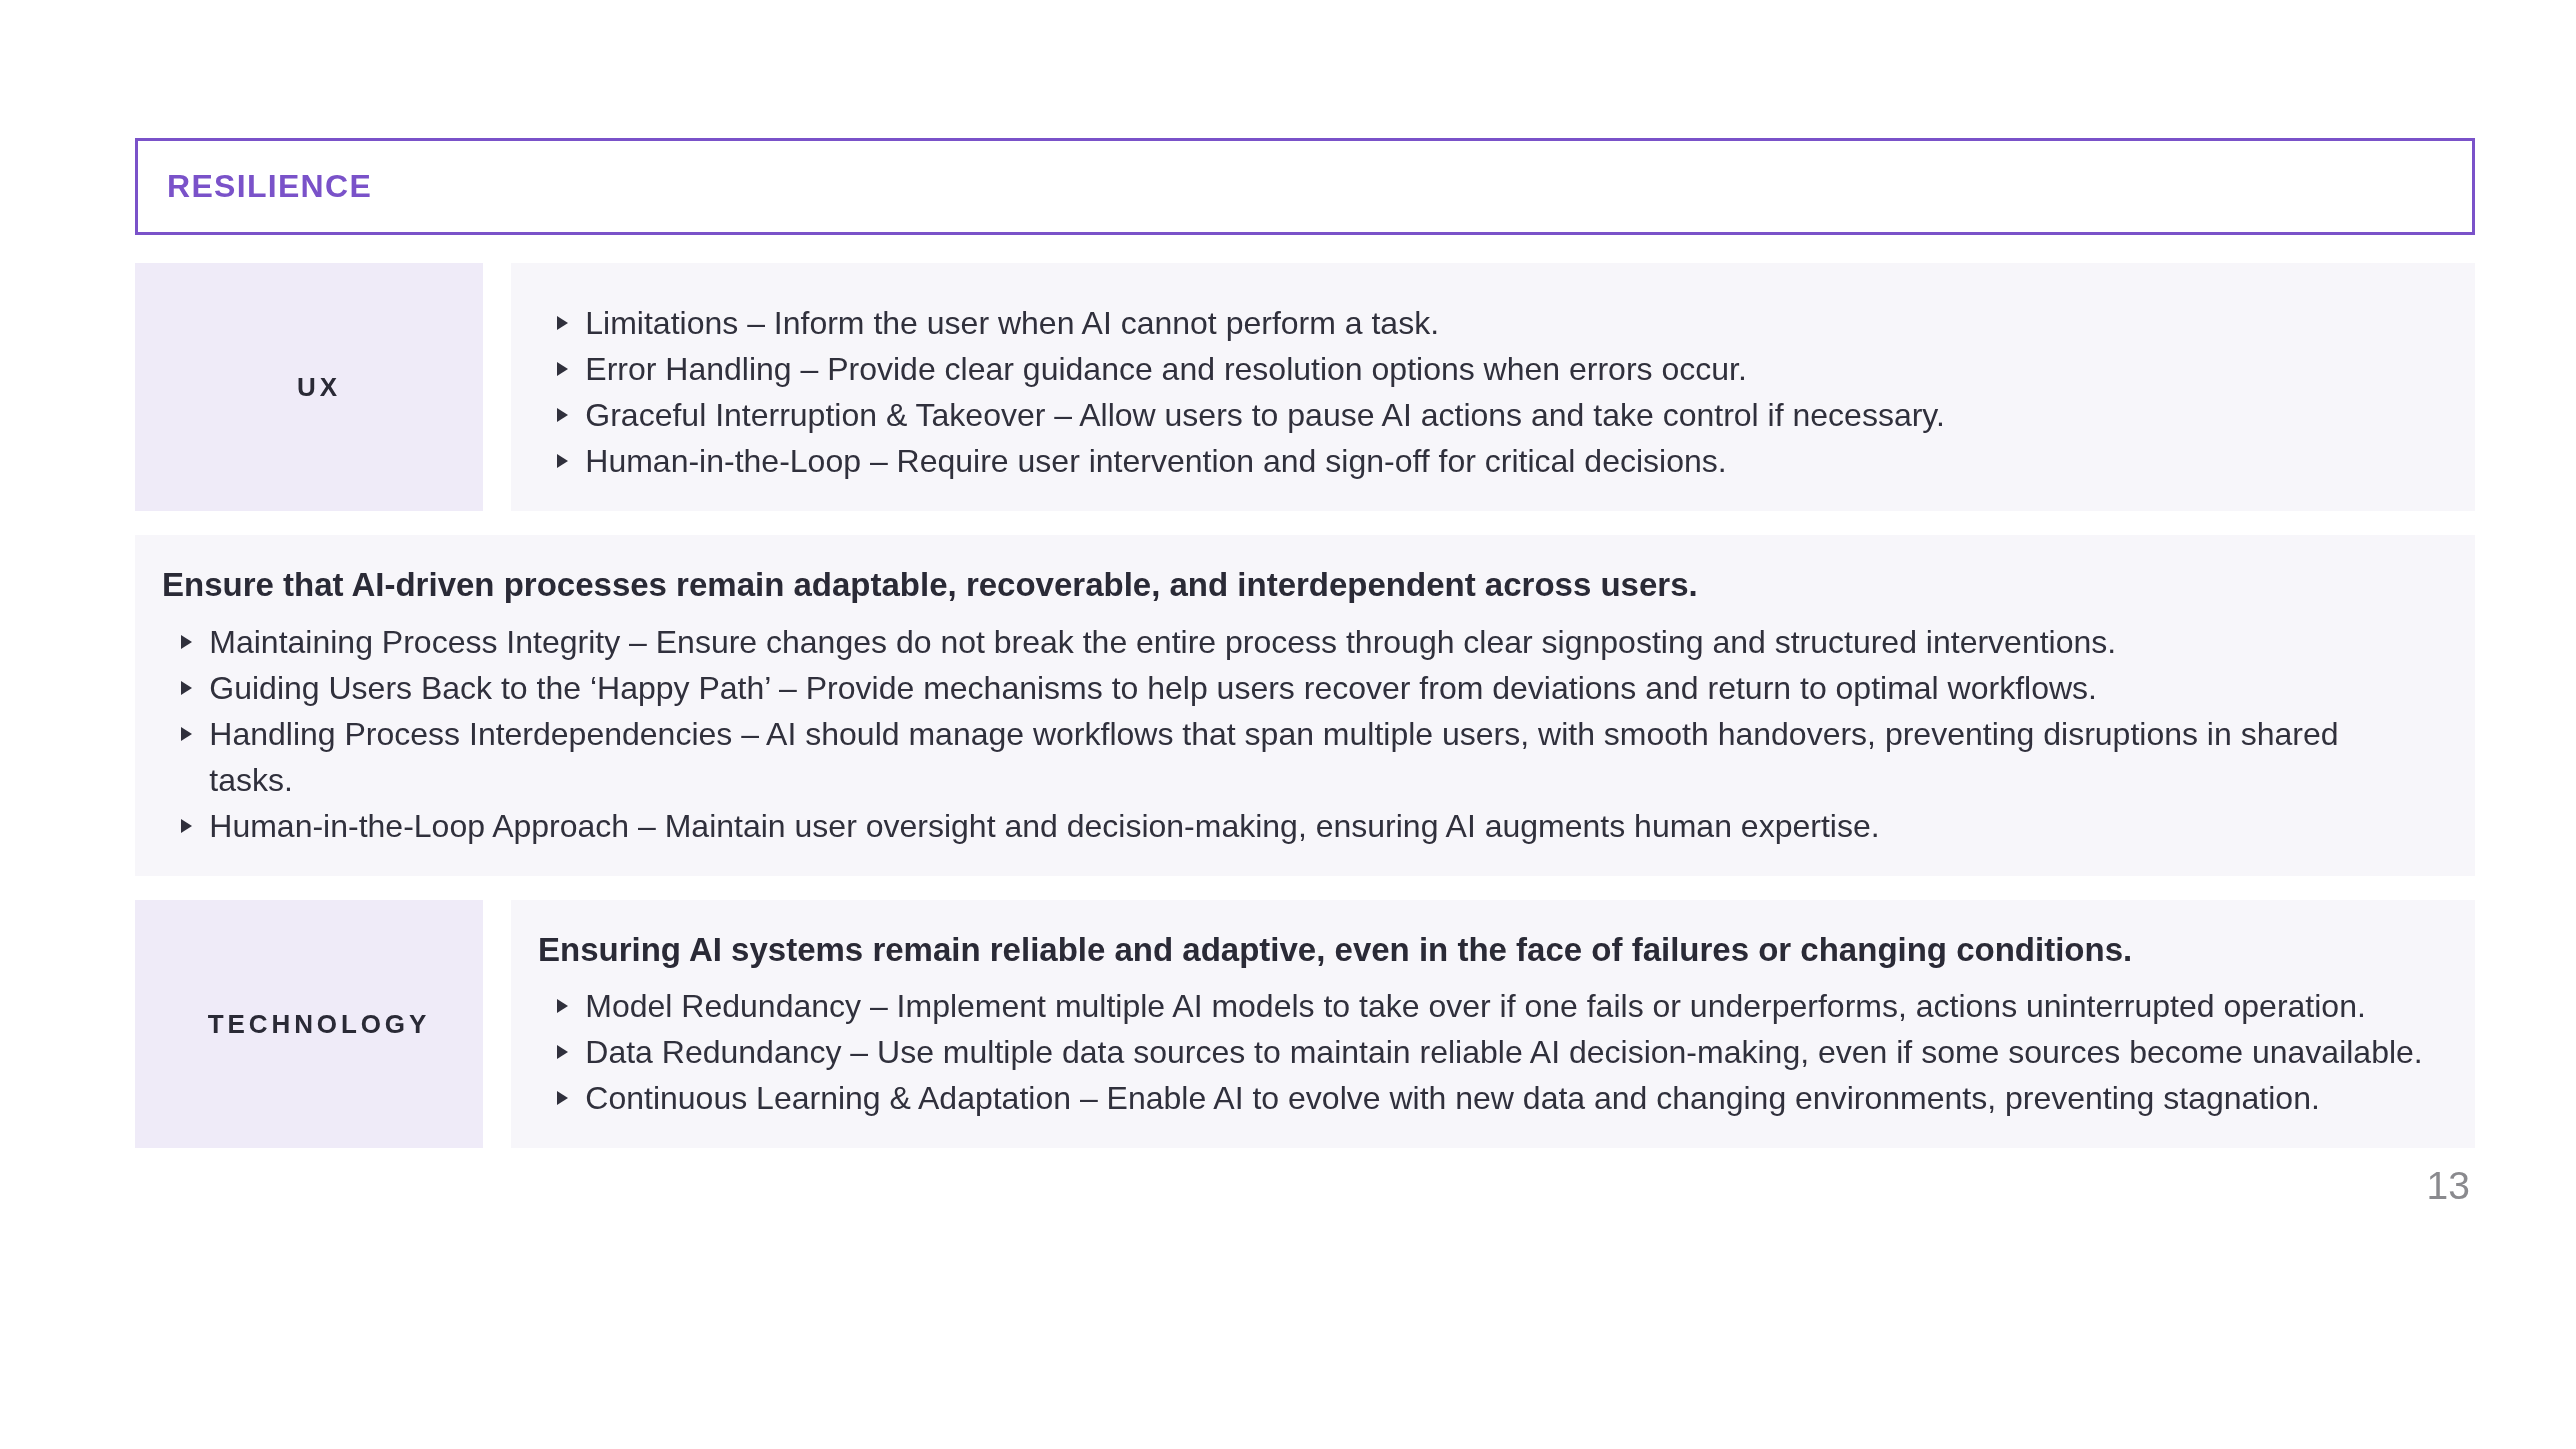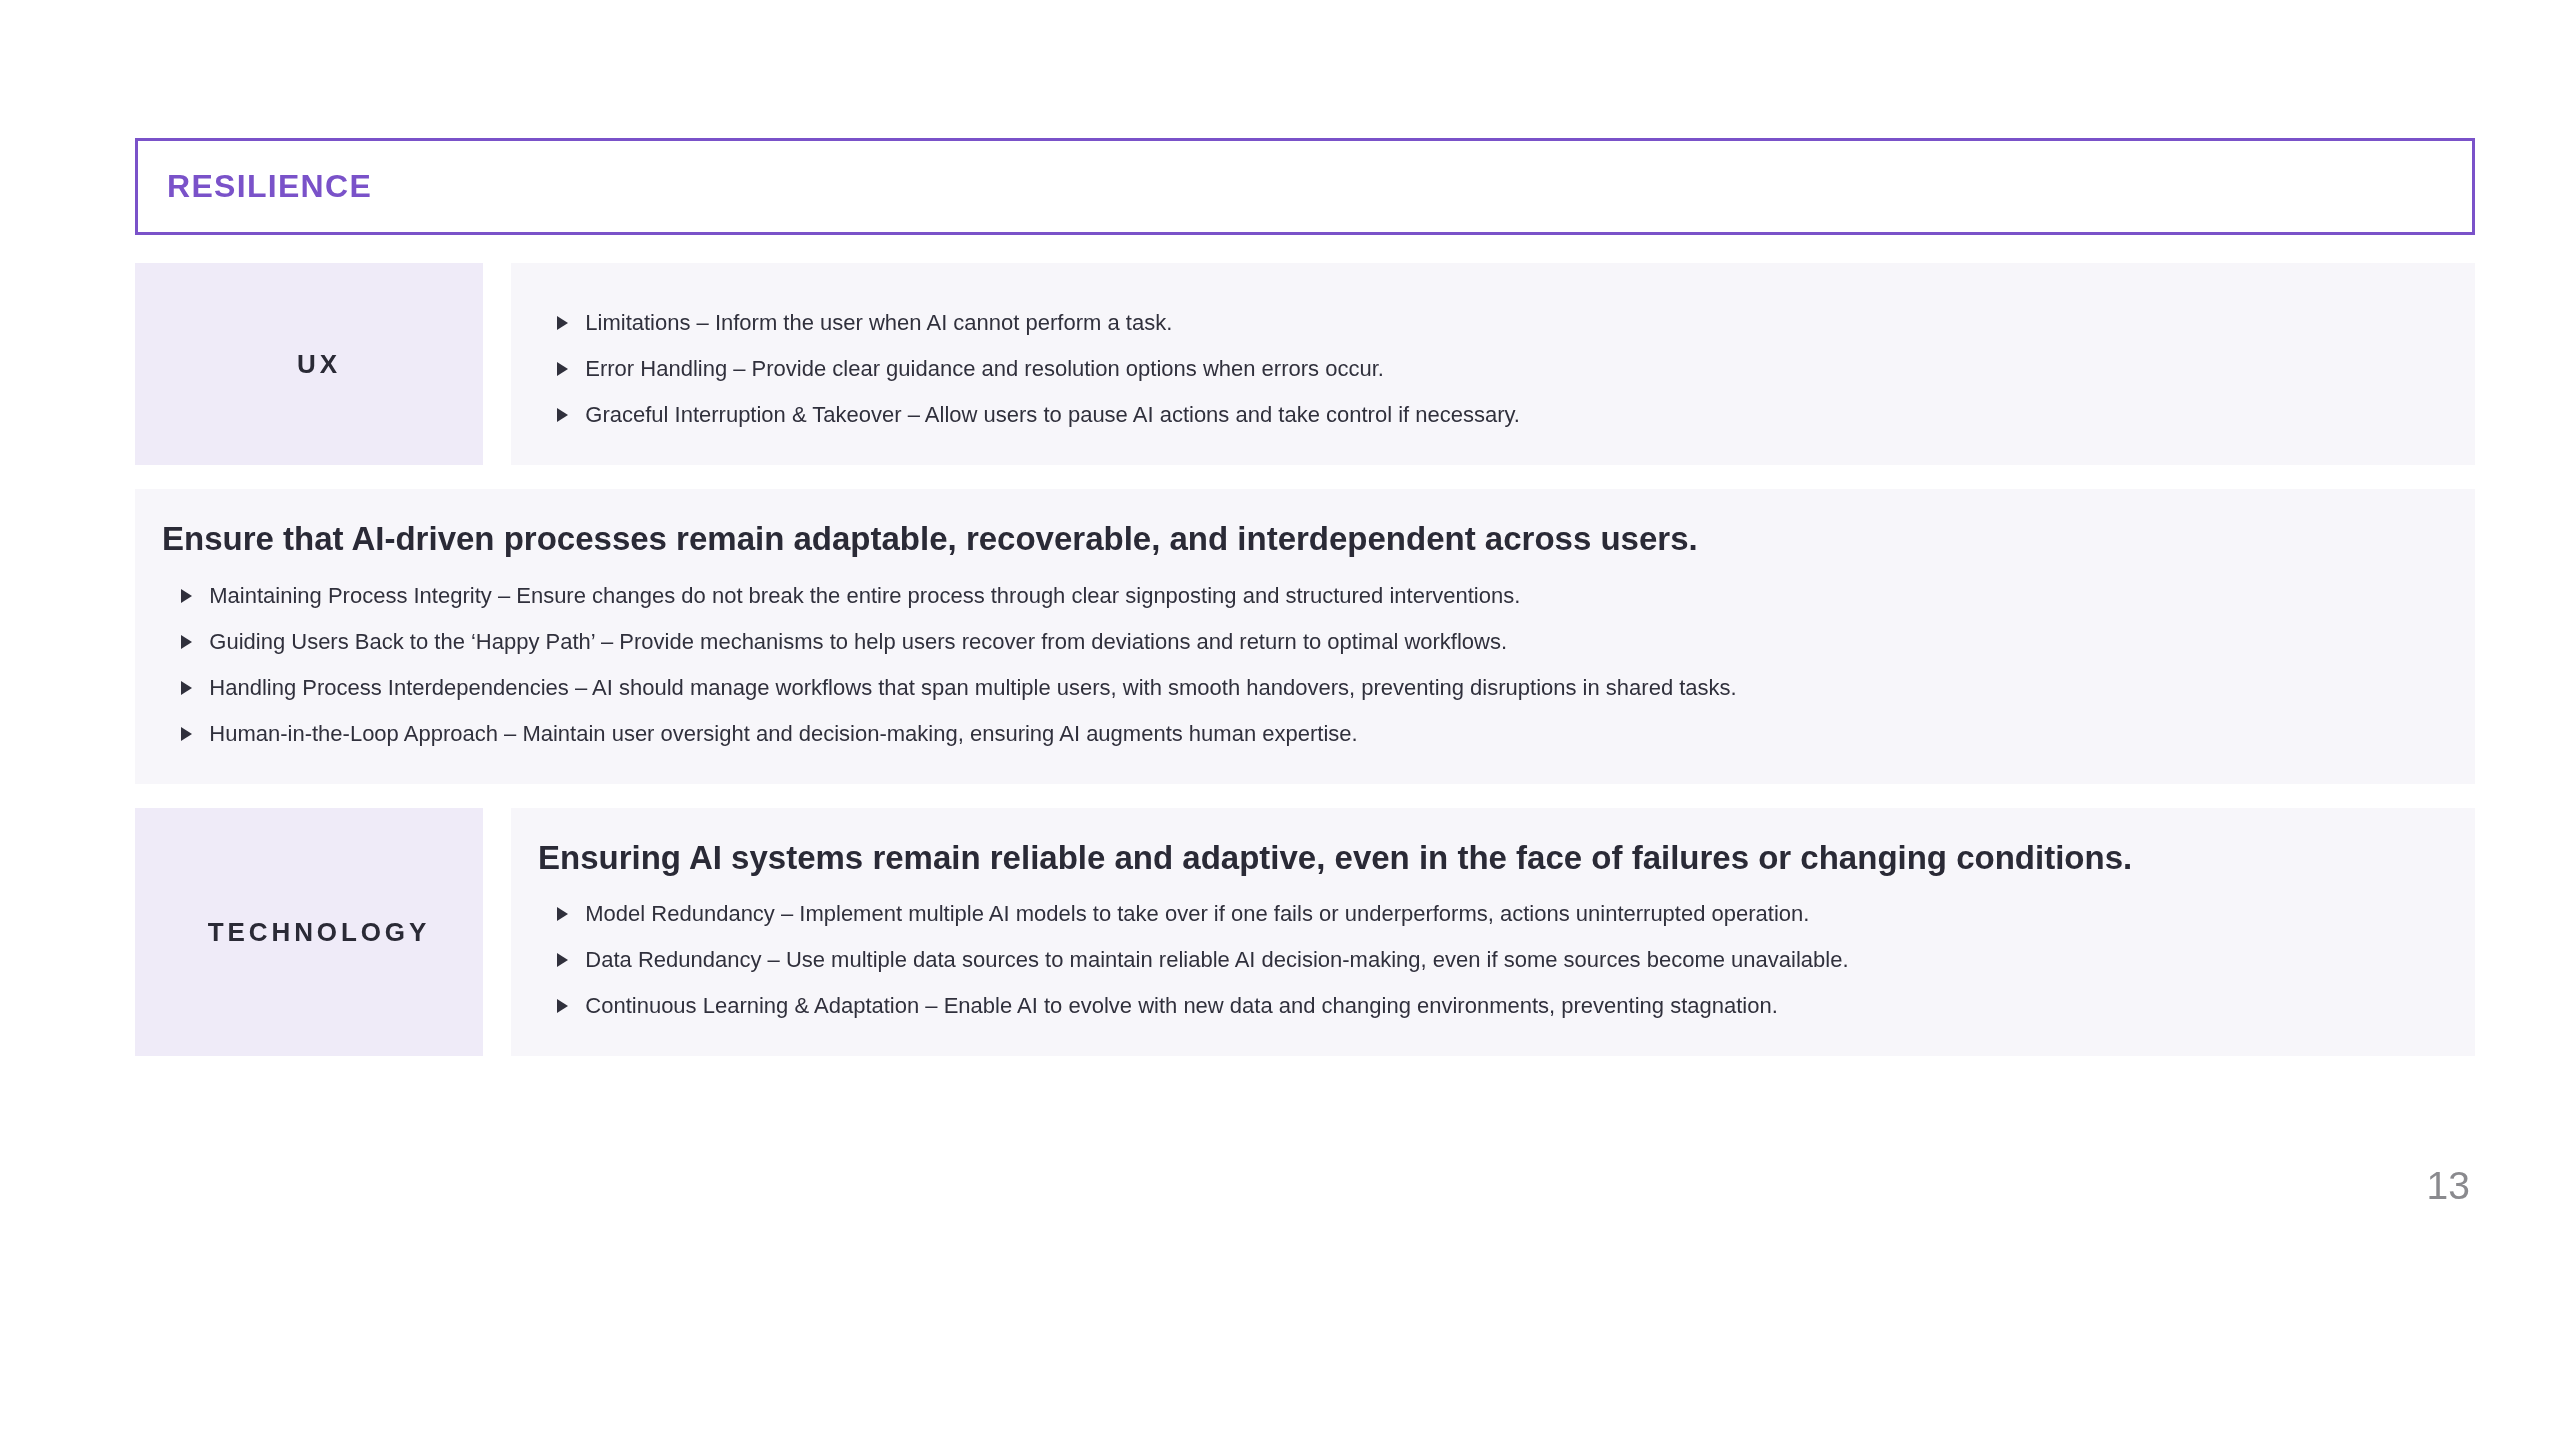--- a/index.html
+++ b/index.html
@@ -78,21 +78,21 @@
     line-height: 1.4;
   }
   ul.bullets {
     list-style: none;
     margin: 10.3px 0 0 0;
     padding: 0 0 0 19.3px;
   }
   ul.bullets li {
     display: flex;
     align-items: flex-start;
-    font-size: 22px;
+    font-size: 32px;
     line-height: 46px;
     color: var(--body-text, #30303C);
   }
   .marker {
     flex: none;
     width: 28px;
     height: 46px;
     display: flex;
     align-items: center;
   }
@@ -141,20 +141,26 @@
                 <span class="tri"></span>
               </span>
               <span class="bullet-text">Error Handling – Provide clear guidance and resolution options when errors occur.</span>
             </li>
             <li>
               <span class="marker">
                 <span class="tri"></span>
               </span>
               <span class="bullet-text">Graceful Interruption &amp; Takeover – Allow users to pause AI actions and take control if necessary.</span>
             </li>
+            <li>
+              <span class="marker">
+                <span class="tri"></span>
+              </span>
+              <span class="bullet-text">Human-in-the-Loop – Require user intervention and sign-off for critical decisions.</span>
+            </li>
           </ul>
       </div>
     </div>
 
     <div class="section-row">
       <div class="content-box">
         <div class="heading">Ensure that AI-driven processes remain adaptable, recoverable, and interdependent across users.</div>
         <ul class="bullets">
             <li>
               <span class="marker">

